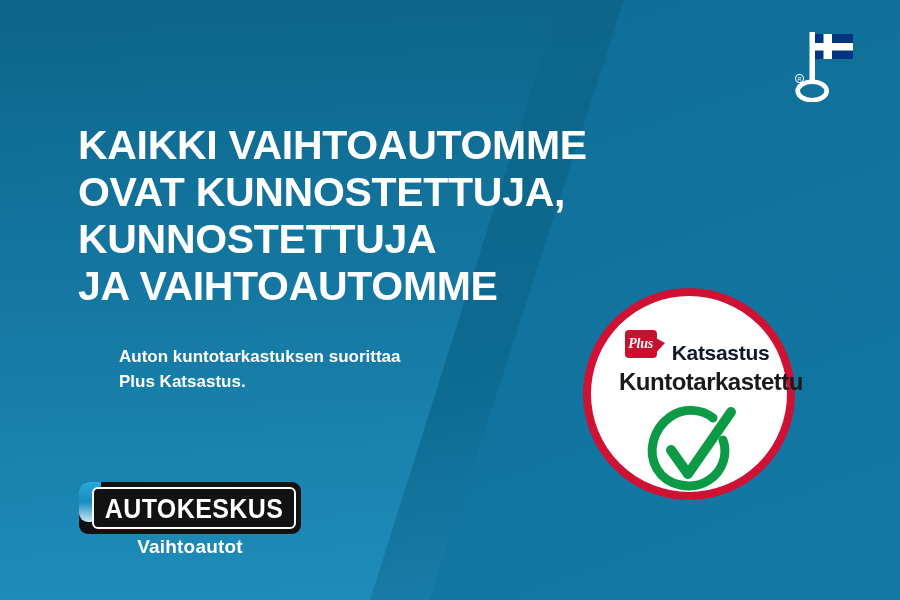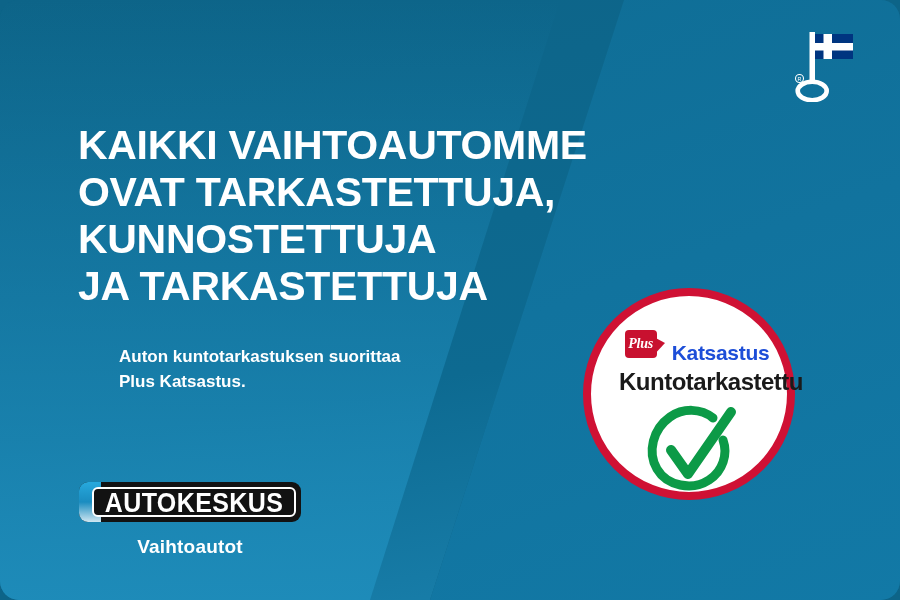--- a/index.html
+++ b/index.html
@@ -13,21 +13,20 @@
     font-family: "Liberation Sans", sans-serif;
     background: #0d6488;
   }
 
   #banner {
     position: relative;
     width: 900px;
     height: 600px;
     overflow: hidden;
     background: #0d6488;
-    border-radius: 19px;
   }
 
   
   .bg-base {
     position: absolute;
     inset: 0;
     background: #0d6488;
   }
   .bg-right-panel {
     position: absolute;
@@ -93,21 +92,21 @@
     margin-left: 40px;
   }
   .subtitle .sub-line { display: block; }
 
   
   .ak-logo {
     position: absolute;
     left: 79px;
     top: 482px;
     width: 222px;
-    height: 40px;
+    height: 52px;
   }
   .ak-plate {
     position: absolute;
     inset: 0;
     background: #121212;
     border-radius: 9px;
   }
   .ak-band {
     position: absolute;
     left: 0;
@@ -203,21 +202,21 @@
     position: absolute;
     left: 27px;
     top: 6px;
     width: 0;
     height: 0;
     border-left: 13px solid #c8112f;
     border-top: 7px solid transparent;
     border-bottom: 14px solid transparent;
   }
   .badge-brand {
-    color: #1d4ed8;
+    color: #0f172a;
     font-size: 21px;
     font-weight: 700;
     letter-spacing: -0.3px;
     line-height: 1;
   }
   .badge-title {
     position: absolute;
     left: 0;
     top: 74px;
     width: 212px;
@@ -259,23 +258,23 @@
 
       <rect x="29" y="17" width="38" height="7.5" fill="#ffffff"></rect>
 
       <circle cx="13.5" cy="52.5" r="4" fill="none" stroke="#ffffff" stroke-width="1.1"></circle>
       <text x="13.5" y="55.1" font-family="Liberation Sans, sans-serif" font-size="5.4" fill="#ffffff" text-anchor="middle">R</text>
     </svg>
   </div>
 
   <div class="headline">
     <span class="hl-line">KAIKKI VAIHTOAUTOMME</span>
-    <span class="hl-line">OVAT TARKASTETTUJA,</span>
+    <span class="hl-line">OVAT KUNNOSTETTUJA,</span>
     <span class="hl-line">KUNNOSTETTUJA</span>
-    <span class="hl-line">JA TARKASTETTUJA</span>
+    <span class="hl-line">JA VAIHTOAUTOMME</span>
   </div>
 
   <div class="subtitle">
     <span class="sub-line">Auton kuntotarkastuksen suorittaa</span>
     <span class="sub-line">Plus Katsastus.</span>
   </div>
 
   <div class="ak-logo">
     <div class="ak-plate"></div>
     <div class="ak-band"></div>

